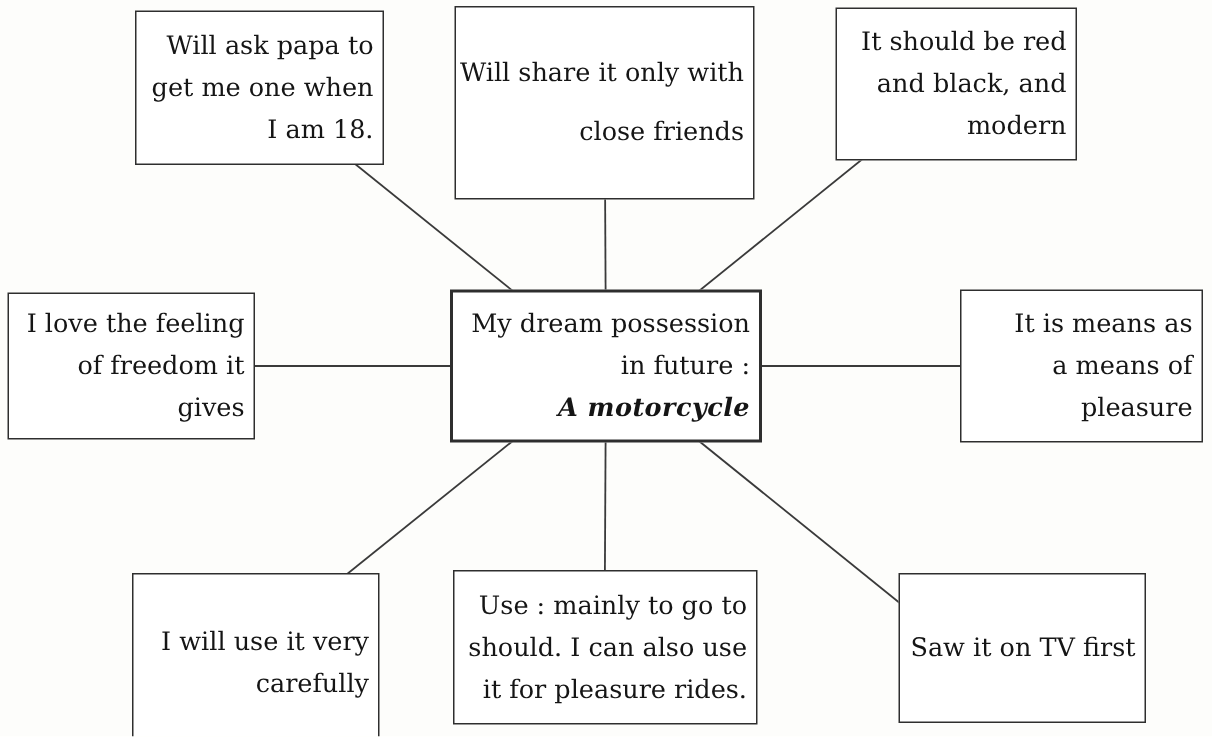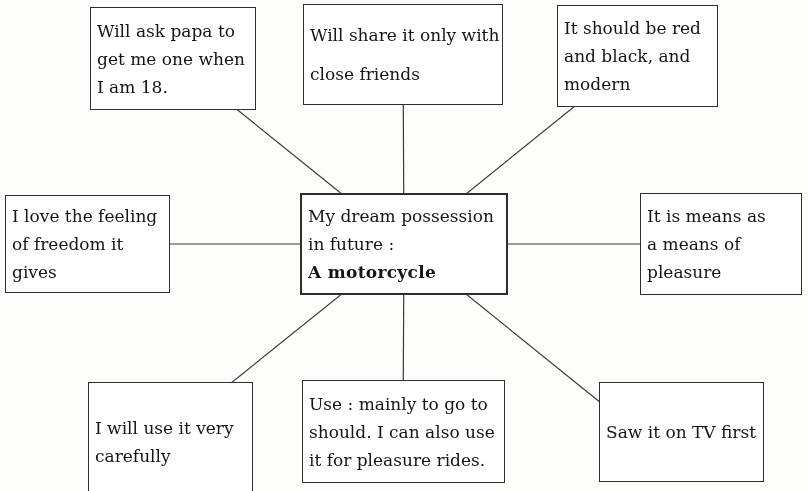--- a/index.html
+++ b/index.html
@@ -25,40 +25,41 @@
     z-index: 0;
   }
   .node {
     position: absolute;
     z-index: 1;
     box-sizing: border-box;
     background: #ffffff;
     border: 1.6px solid #2e2e2e;
     display: flex;
     flex-direction: column;
-    align-items: flex-start;
+    align-items: flex-end;
     justify-content: center;
     text-align: center;
     font-size: 17px;
     line-height: 28px;
     padding: 4px 6px;
   }
   .node.center {
     border-width: 2px;
   }
   .ln {
     white-space: nowrap;
   }
   .ln.bold {
     font-weight: bold;
     letter-spacing: 0.3px;
+    font-style: italic;
   }
   
   .n-top-left      { left: 90px;  top: 7px;   width: 166px; height: 103px; }
-  .n-top-middle    { left: 303px; top: 4px;   width: 200px; height: 101px; gap: 11px; }
+  .n-top-middle    { left: 303px; top: 4px;   width: 200px; height: 129px; gap: 11px; }
   .n-top-right     { left: 557px; top: 5px;   width: 161px; height: 102px; }
   .n-middle-left   { left: 5px;   top: 195px; width: 165px; height: 98px;  }
   .n-center        { left: 300px; top: 193px; width: 208px; height: 102px; }
   .n-middle-right  { left: 640px; top: 193px; width: 162px; height: 102px; }
   .n-bottom-left   { left: 88px;  top: 382px; width: 165px; height: 120px; }
   .n-bottom-middle { left: 302px; top: 380px; width: 203px; height: 103px; }
   .n-bottom-right  { left: 555px; top: 382px; width: 165px; height: 100px; margin-left: 44px; }
 </style>
 </head>
 <body>

